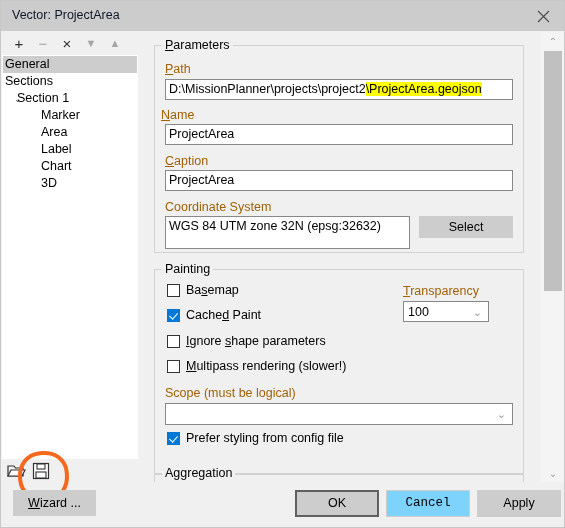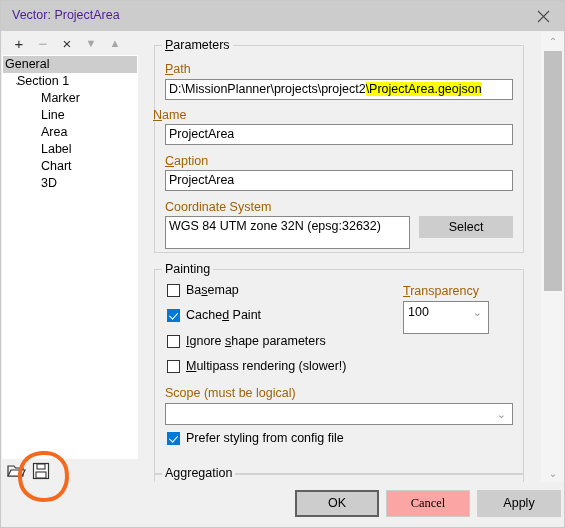--- a/index.html
+++ b/index.html
@@ -27,21 +27,21 @@
   #titlebar {
     position: absolute;
     left: 0; top: 0;
     width: 565px; height: 30px;
     background: #cccccc;
   }
   #title-text {
     position: absolute;
     left: 11px; top: 7px;
     font-size: 12.5px;
-    color: #4c1d95;
+    color: #0f172a;
     white-space: nowrap;
   }
   #close-btn {
     position: absolute;
     right: 0; top: 0;
     width: 46px; height: 30px;
     display: flex;
     align-items: center;
     justify-content: center;
   }
@@ -277,25 +277,25 @@
     font-family: "Liberation Sans", sans-serif;
     font-size: 12.5px;
     text-align: center;
     line-height: 23px;
     padding: 0;
   }
   #cancel-btn {
     position: absolute;
     left: 385px; top: 8px;
     width: 84px; height: 27px;
-    background: #fca5a5;
+    background: #7dd3fc;
     border: 1px solid #cdcdcd;
     box-sizing: border-box;
     font-size: 12.5px;
-    font-family: Liberation Serif, serif;
+    font-family: Liberation Mono, monospace;
     text-align: center;
     line-height: 25px;
     padding: 0;
   }
   #apply-btn {
     position: absolute;
     left: 476px; top: 8px;
     width: 84px; height: 27px;
     background: #cdcdcd;
     border: 1px solid #cdcdcd;
@@ -328,28 +328,28 @@
     <div class="tbtn dark" style="left:53px;">×</div>
     <div class="tbtn gray" style="left:77px;font-size:11px;">▼</div>
     <div class="tbtn gray" style="left:101px;font-size:11px;">▲</div>
   </div>
 
   <div id="tree">
       <div class="tree-row selected">
         <span class="tree-label" style="left: 2px;">General</span>
       </div>
       <div class="tree-row">
+        <span class="tree-label" style="left: 2px;">Sections</span>
+      </div>
+      <div class="tree-row">
         <span class="tree-chev">⌄</span>
         <span class="tree-label" style="left: 14px;">Section 1</span>
       </div>
       <div class="tree-row">
         <span class="tree-label" style="left: 38px;">Marker</span>
-      </div>
-      <div class="tree-row">
-        <span class="tree-label" style="left: 38px;">Line</span>
       </div>
       <div class="tree-row">
         <span class="tree-label" style="left: 38px;">Area</span>
       </div>
       <div class="tree-row">
         <span class="tree-label" style="left: 38px;">Label</span>
       </div>
       <div class="tree-row">
         <span class="tree-label" style="left: 38px;">Chart</span>
       </div>
@@ -367,31 +367,32 @@
     </div>
     <div class="ficon" style="left:25px;">
       <svg width="18" height="18" viewBox="0 0 18 18">
         <rect x="1.5" y="1.5" width="15" height="15" fill="#fff" stroke="#333" stroke-width="1.2"></rect>
         <rect x="5" y="2" width="8" height="5" fill="#fff" stroke="#333" stroke-width="1.1"></rect>
         <rect x="4" y="10" width="10" height="6" fill="#fff" stroke="#333" stroke-width="1.1"></rect>
       </svg>
     </div>
   </div>
   <div id="annot-circle"></div>
+  <button id="wizard-btn"><span class="u">W</span><span>izard ...</span></button>
 
   <div id="content">
 
     <div class="group" style="left:10px; top:13px; width:370px; height:208px;">
       <div class="group-title"><span class="u">P</span><span>arameters</span></div>
     </div>
 
     <div class="flabel" style="left:21px; top:30px;"><span class="u">P</span>ath</div>
     <div class="tbox" style="left:21px; top:47px; width:348px; height:21px;"><span>D:\MissionPlanner\projects\project2</span><span class="hl">\ProjectArea.geojson</span></div>
 
-    <div class="flabel" style="left:9px; top:76px;"><span class="u">N</span>ame</div>
+    <div class="flabel" style="left:17px; top:76px;"><span class="u">N</span>ame</div>
     <div class="tbox" style="left:21px; top:92px; width:348px; height:21px;">ProjectArea</div>
 
     <div class="flabel" style="left:21px; top:122px;"><span class="u">C</span>aption</div>
     <div class="tbox" style="left:21px; top:138px; width:348px; height:21px;">ProjectArea</div>
 
     <div class="flabel" style="left:21px; top:168px;">Coordinate System</div>
     <div class="tbox" style="left:21px; top:184px; width:245px; height:33px;">WGS 84 UTM zone 32N (epsg:32632)</div>
     <button class="btn" style="left:275px; top:184px; width:94px; height:22px;">Select</button>
 
     <div class="group" style="left:10px; top:237px; width:370px; height:206px;">
@@ -409,21 +410,21 @@
     <div class="cb-row" style="left:23px; top:303px;">
       <span class="cb"></span>
       <span class="cb-label"><span class="u">I</span>gnore <span class="u">s</span>hape parameters</span>
     </div>
     <div class="cb-row" style="left:23px; top:328px;">
       <span class="cb"></span>
       <span class="cb-label"><span class="u">M</span>ultipass rendering (slower!)</span>
     </div>
 
     <div class="flabel" style="left:259px; top:252px;"><span class="u">T</span>ransparency</div>
-    <div class="combo" style="left:259px; top:269px; width:86px; height:33px;">
+    <div class="combo" style="left:259px; top:269px; width:86px; height:21px;">
       <span class="cval">100</span>
       <span class="cchev">⌄</span>
     </div>
 
     <div class="flabel" style="left:21px; top:354px;">Scope (must be logical)</div>
     <div class="combo" style="left:21px; top:371px; width:348px; height:22px;">
       <span class="cval"></span>
       <span class="cchev">⌄</span>
     </div>
 

